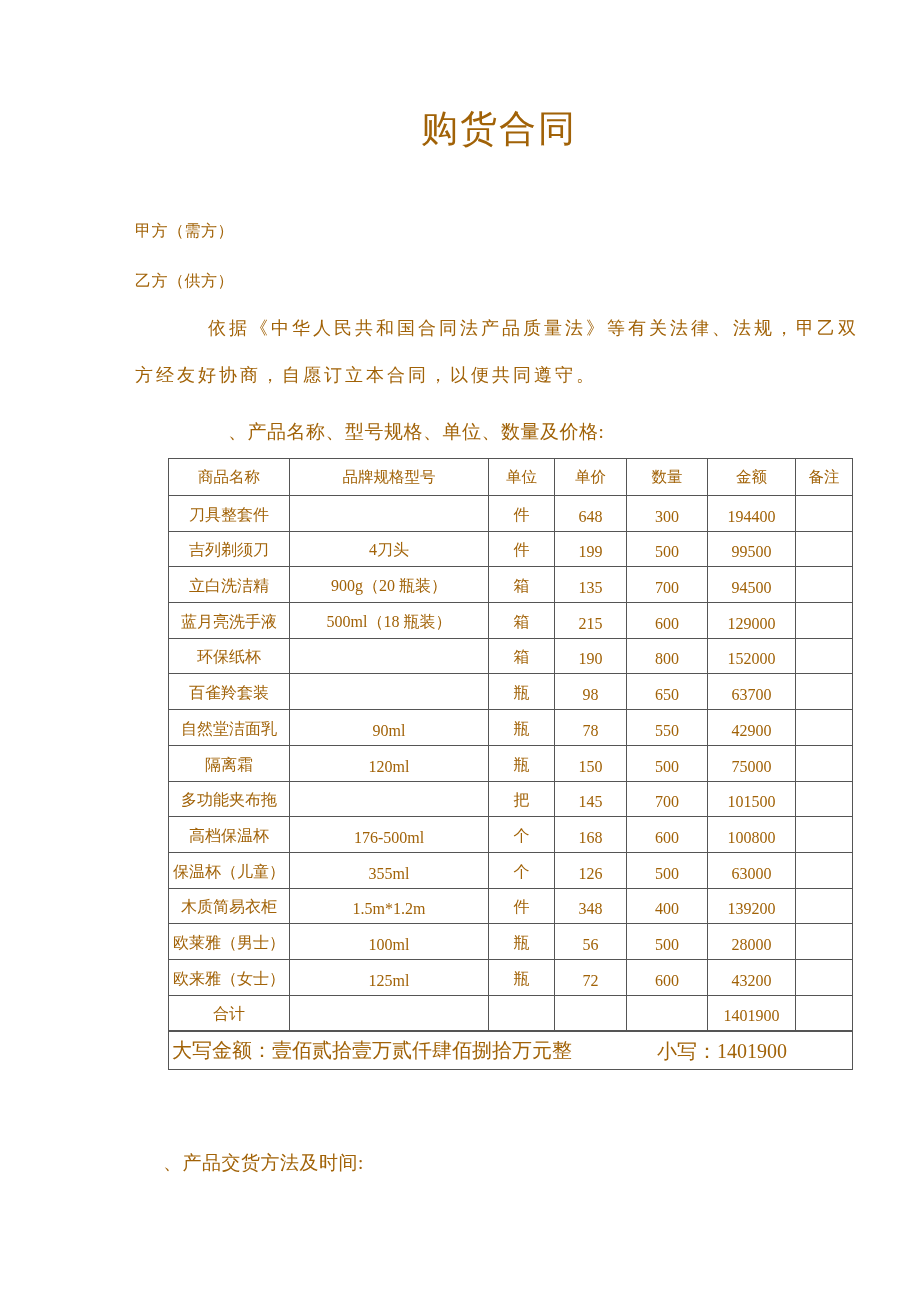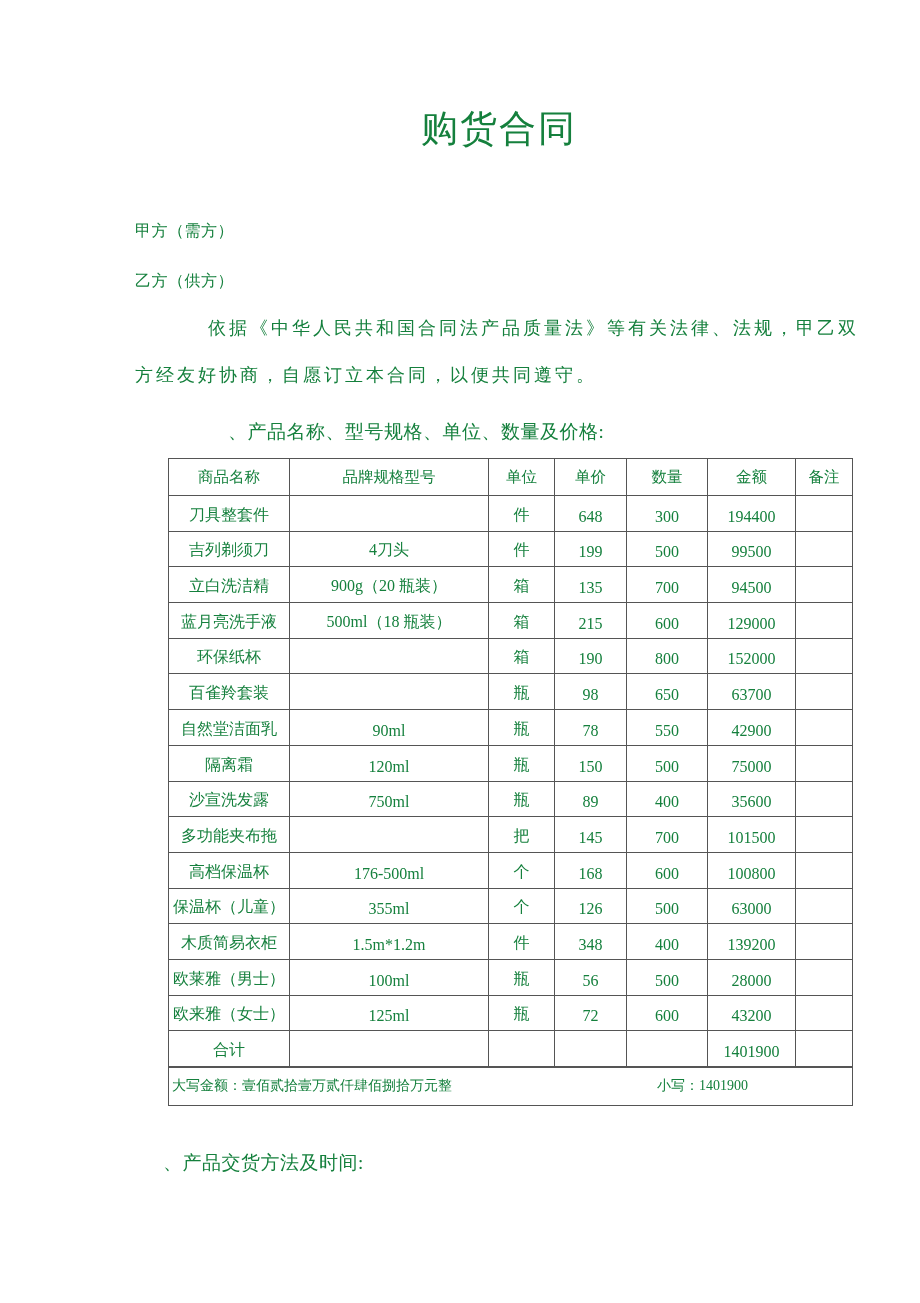--- a/index.html
+++ b/index.html
@@ -2,21 +2,21 @@
 <html><head>
 <meta charset="utf-8">
 <style>
   * { box-sizing: border-box; margin: 0; padding: 0; }
   html, body { background: #ffffff; }
   .page {
     position: relative;
     width: 920px;
     height: 1303px;
     background: #ffffff;
-    color: #15803d;
+    color: #a16207;
     font-family: "Liberation Serif", "DejaVu Serif", serif;
     overflow: hidden;
   }
   .doc-title {
     position: absolute;
     left: 135px;
     top: 104px;
     width: 728px;
     text-align: center;
     font-size: 37px;
@@ -74,21 +74,21 @@
     vertical-align: bottom;
     padding: 0 2px 5px 2px;
     font-size: 16px;
   }
   table.products tr.footer-row { height: 39px; }
   table.products tr.footer-row td {
     position: relative;
     text-align: left;
     vertical-align: middle;
     padding: 0 0 0 3px;
-    font-size: 14px;
+    font-size: 20px;
     border-top-width: 2px;
   }
   .small-amount {
     position: absolute;
     left: 488px;
     top: 50%;
     transform: translateY(-50%);
     white-space: nowrap;
   }
 </style>
@@ -198,29 +198,20 @@
         <tr>
           <td>隔离霜</td>
           <td>120ml</td>
           <td>瓶</td>
           <td>150</td>
           <td>500</td>
           <td>75000</td>
           <td></td>
         </tr>
         <tr>
-          <td>沙宣洗发露</td>
-          <td>750ml</td>
-          <td>瓶</td>
-          <td>89</td>
-          <td>400</td>
-          <td>35600</td>
-          <td></td>
-        </tr>
-        <tr>
           <td>多功能夹布拖</td>
           <td></td>
           <td>把</td>
           <td>145</td>
           <td>700</td>
           <td>101500</td>
           <td></td>
         </tr>
         <tr>
           <td>高档保温杯</td>

